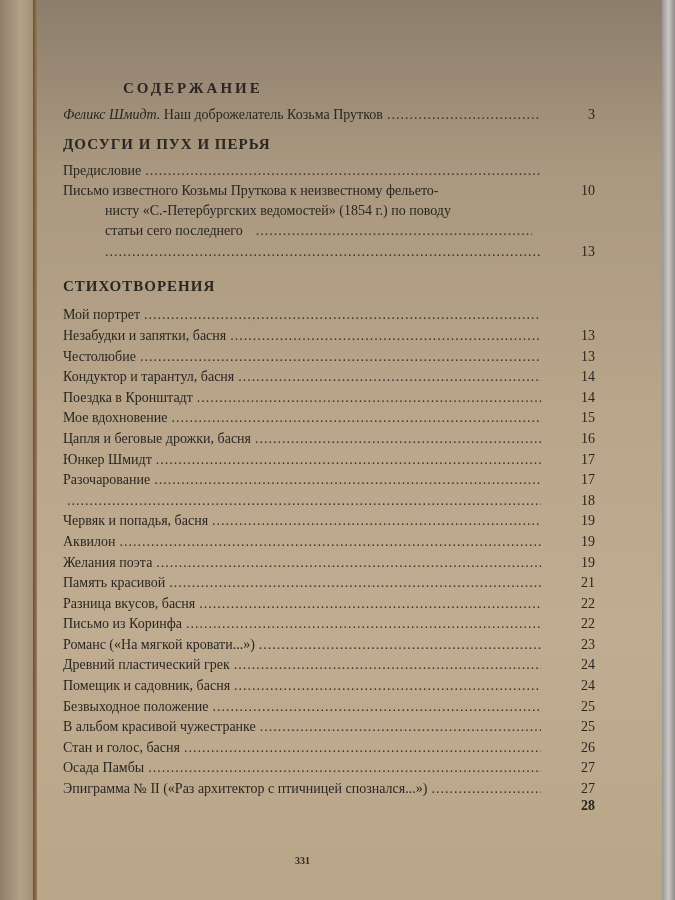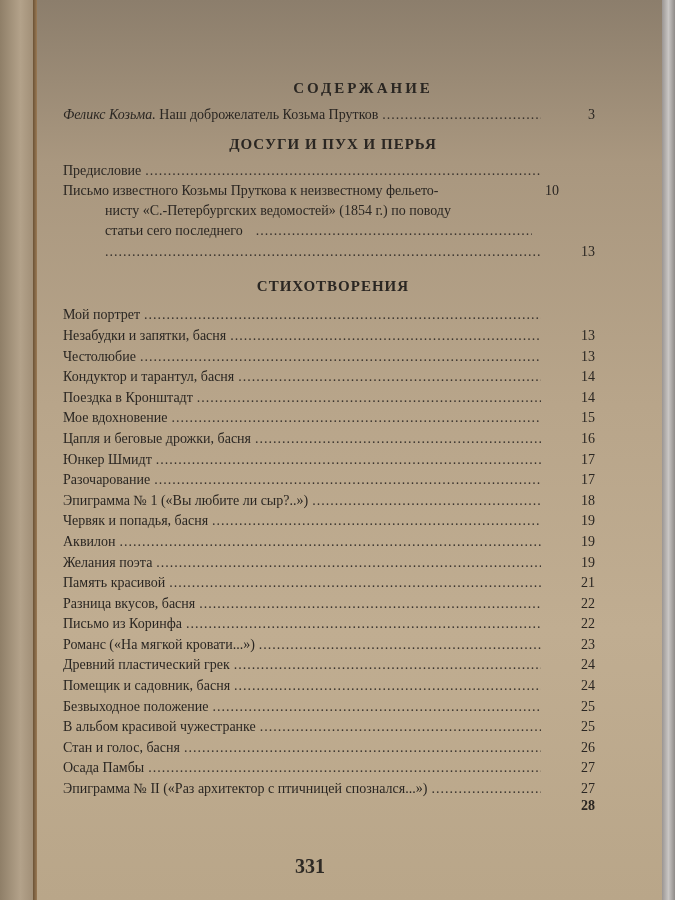--- a/index.html
+++ b/index.html
@@ -22,77 +22,77 @@
     background: linear-gradient(180deg, #8c7e6c 0%, #a9977f 18%, #b8a58a 45%, #c0ad91 70%, #b9a689 100%);
   }
   .right-edge {
     position: absolute; left: 662px; top: 0; width: 13px; height: 900px;
     background: linear-gradient(90deg, #9a9592, #c9c6c4 50%, #8f8b88);
   }
   .content {
     position: absolute; left: 63px; top: 80px; width: 540px;
   }
   .heading {
-    text-align: center; font-weight: bold; letter-spacing: 1px;
+    font-weight: bold; letter-spacing: 1px;
     font-size: 15px; margin: 0;
   }
   .h-main { letter-spacing: 3px; font-size: 15px; margin-left: 60px; }
   .toc-row {
     display: flex; align-items: baseline; font-size: 14px; line-height: 20.6px;
   }
   .toc-row .title { white-space: nowrap; }
   .toc-row .dots {
     flex: 1; overflow: hidden; white-space: nowrap; margin: 0 4px;
     letter-spacing: 1px; color: #3a342e;
   }
   .toc-row .dots::before { content: "...................................................................................................................................................................."; }
   .toc-row .pg { width: 50px; text-align: right; padding-right: 8px; }
   .author { font-style: italic; }
   .multi { font-size: 14px; line-height: 20px; }
   .multi .line { display: flex; align-items: baseline; gap: 9px; }
   .multi .indent { padding-left: 42px; }
   .page-number {
-    position: absolute; left: 295px; top: 855px; font-size: 20px; font-weight: bold;
+    position: absolute; left: 295px; top: 855px; font-size: 10px; font-weight: bold;
     color: #2e2a25;
   }
 </style>
 </head>
 <body>
 
 <div class="prev-page"></div>
 <div class="gutter"></div>
 
 <div class="page"></div>
 <div class="right-edge"></div>
 
 <div class="content">
   <h1 class="heading h-main" style="margin-bottom:8px;">СОДЕРЖАНИЕ</h1>
 
   <div class="toc-row">
     <span class="title">
-      <span class="author">Феликс Козьма.</span>
+      <span class="author">Феликс Шмидт.</span>
       <span>Наш доброжелатель Козьма Прутков</span>
     </span>
     <span class="dots"></span>
     <span class="pg">3</span>
   </div>
 
   <h2 class="heading" style="margin:10px 0 8px 0;">ДОСУГИ И ПУХ И ПЕРЬЯ</h2>
 
   <div class="toc-row">
     <span class="title">Предисловие</span>
     <span class="dots"></span>
     <span class="pg"></span>
   </div>
 
   <div class="multi">
     <div class="line">
       <span class="title" style="white-space:nowrap;">Письмо известного Козьмы Пруткова к неизвестному фельето-</span>
       <span style="flex:1"></span>
-      <span class="pg" style="width:50px;text-align:left;padding-right:8px;">10</span>
+      <span class="pg" style="width:50px;text-align:right;padding-right:8px;">10</span>
     </div>
     <div class="line indent">
       <span style="white-space:nowrap;text-align:center;">нисту «С.-Петербургских ведомостей» (1854 г.) по поводу</span>
     </div>
     <div class="line indent toc-row" style="padding-left:42px;">
       <span class="title">статьи сего последнего</span>
       <span class="dots"></span>
       <span class="pg" style="visibility:hidden">0</span>
     </div>
     <div class="toc-row">
@@ -143,21 +143,20 @@
         <span class="title">Юнкер Шмидт</span>
         <span class="dots"></span>
         <span class="pg">17</span>
       </div>
     <div class="toc-row">
         <span class="title">Разочарование</span>
         <span class="dots"></span>
         <span class="pg">17</span>
       </div>
     <div class="toc-row">
-        <span class="title">Эпиграмма № 1 («Вы любите ли сыр?..»)</span>
         <span class="dots"></span>
         <span class="pg">18</span>
       </div>
     <div class="toc-row">
         <span class="title">Червяк и попадья, басня</span>
         <span class="dots"></span>
         <span class="pg">19</span>
       </div>
     <div class="toc-row">
         <span class="title">Аквилон</span>

